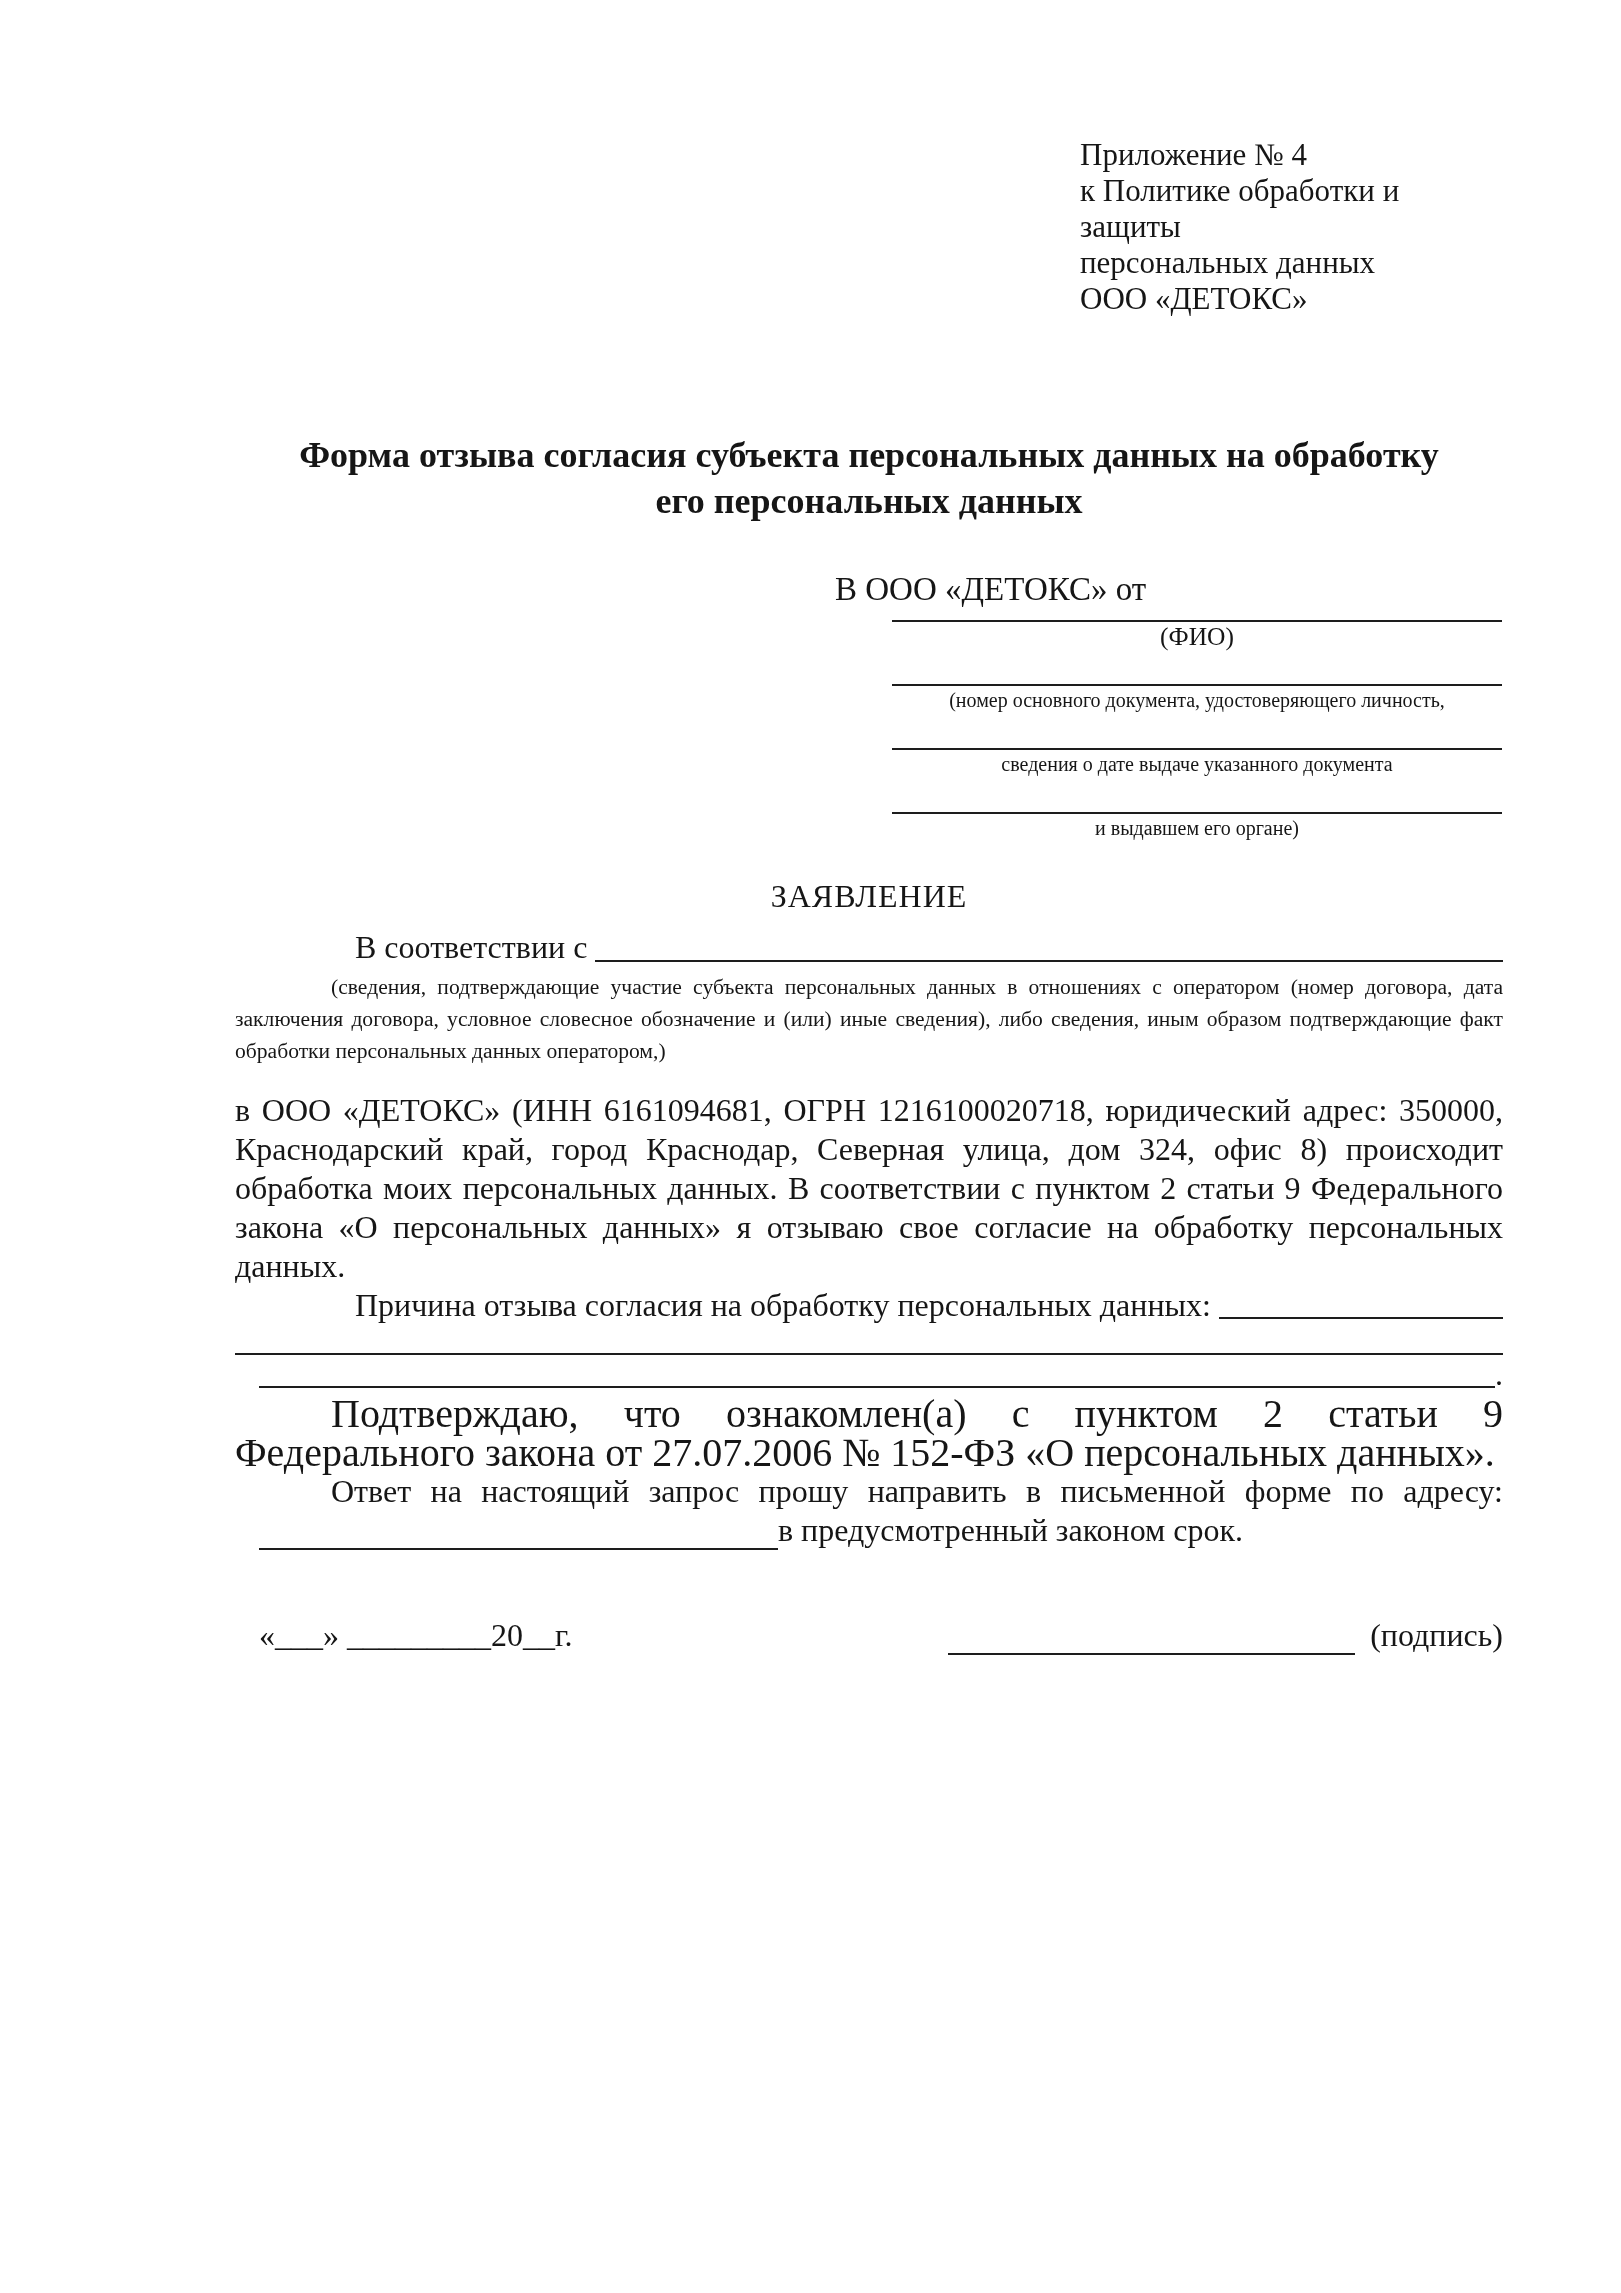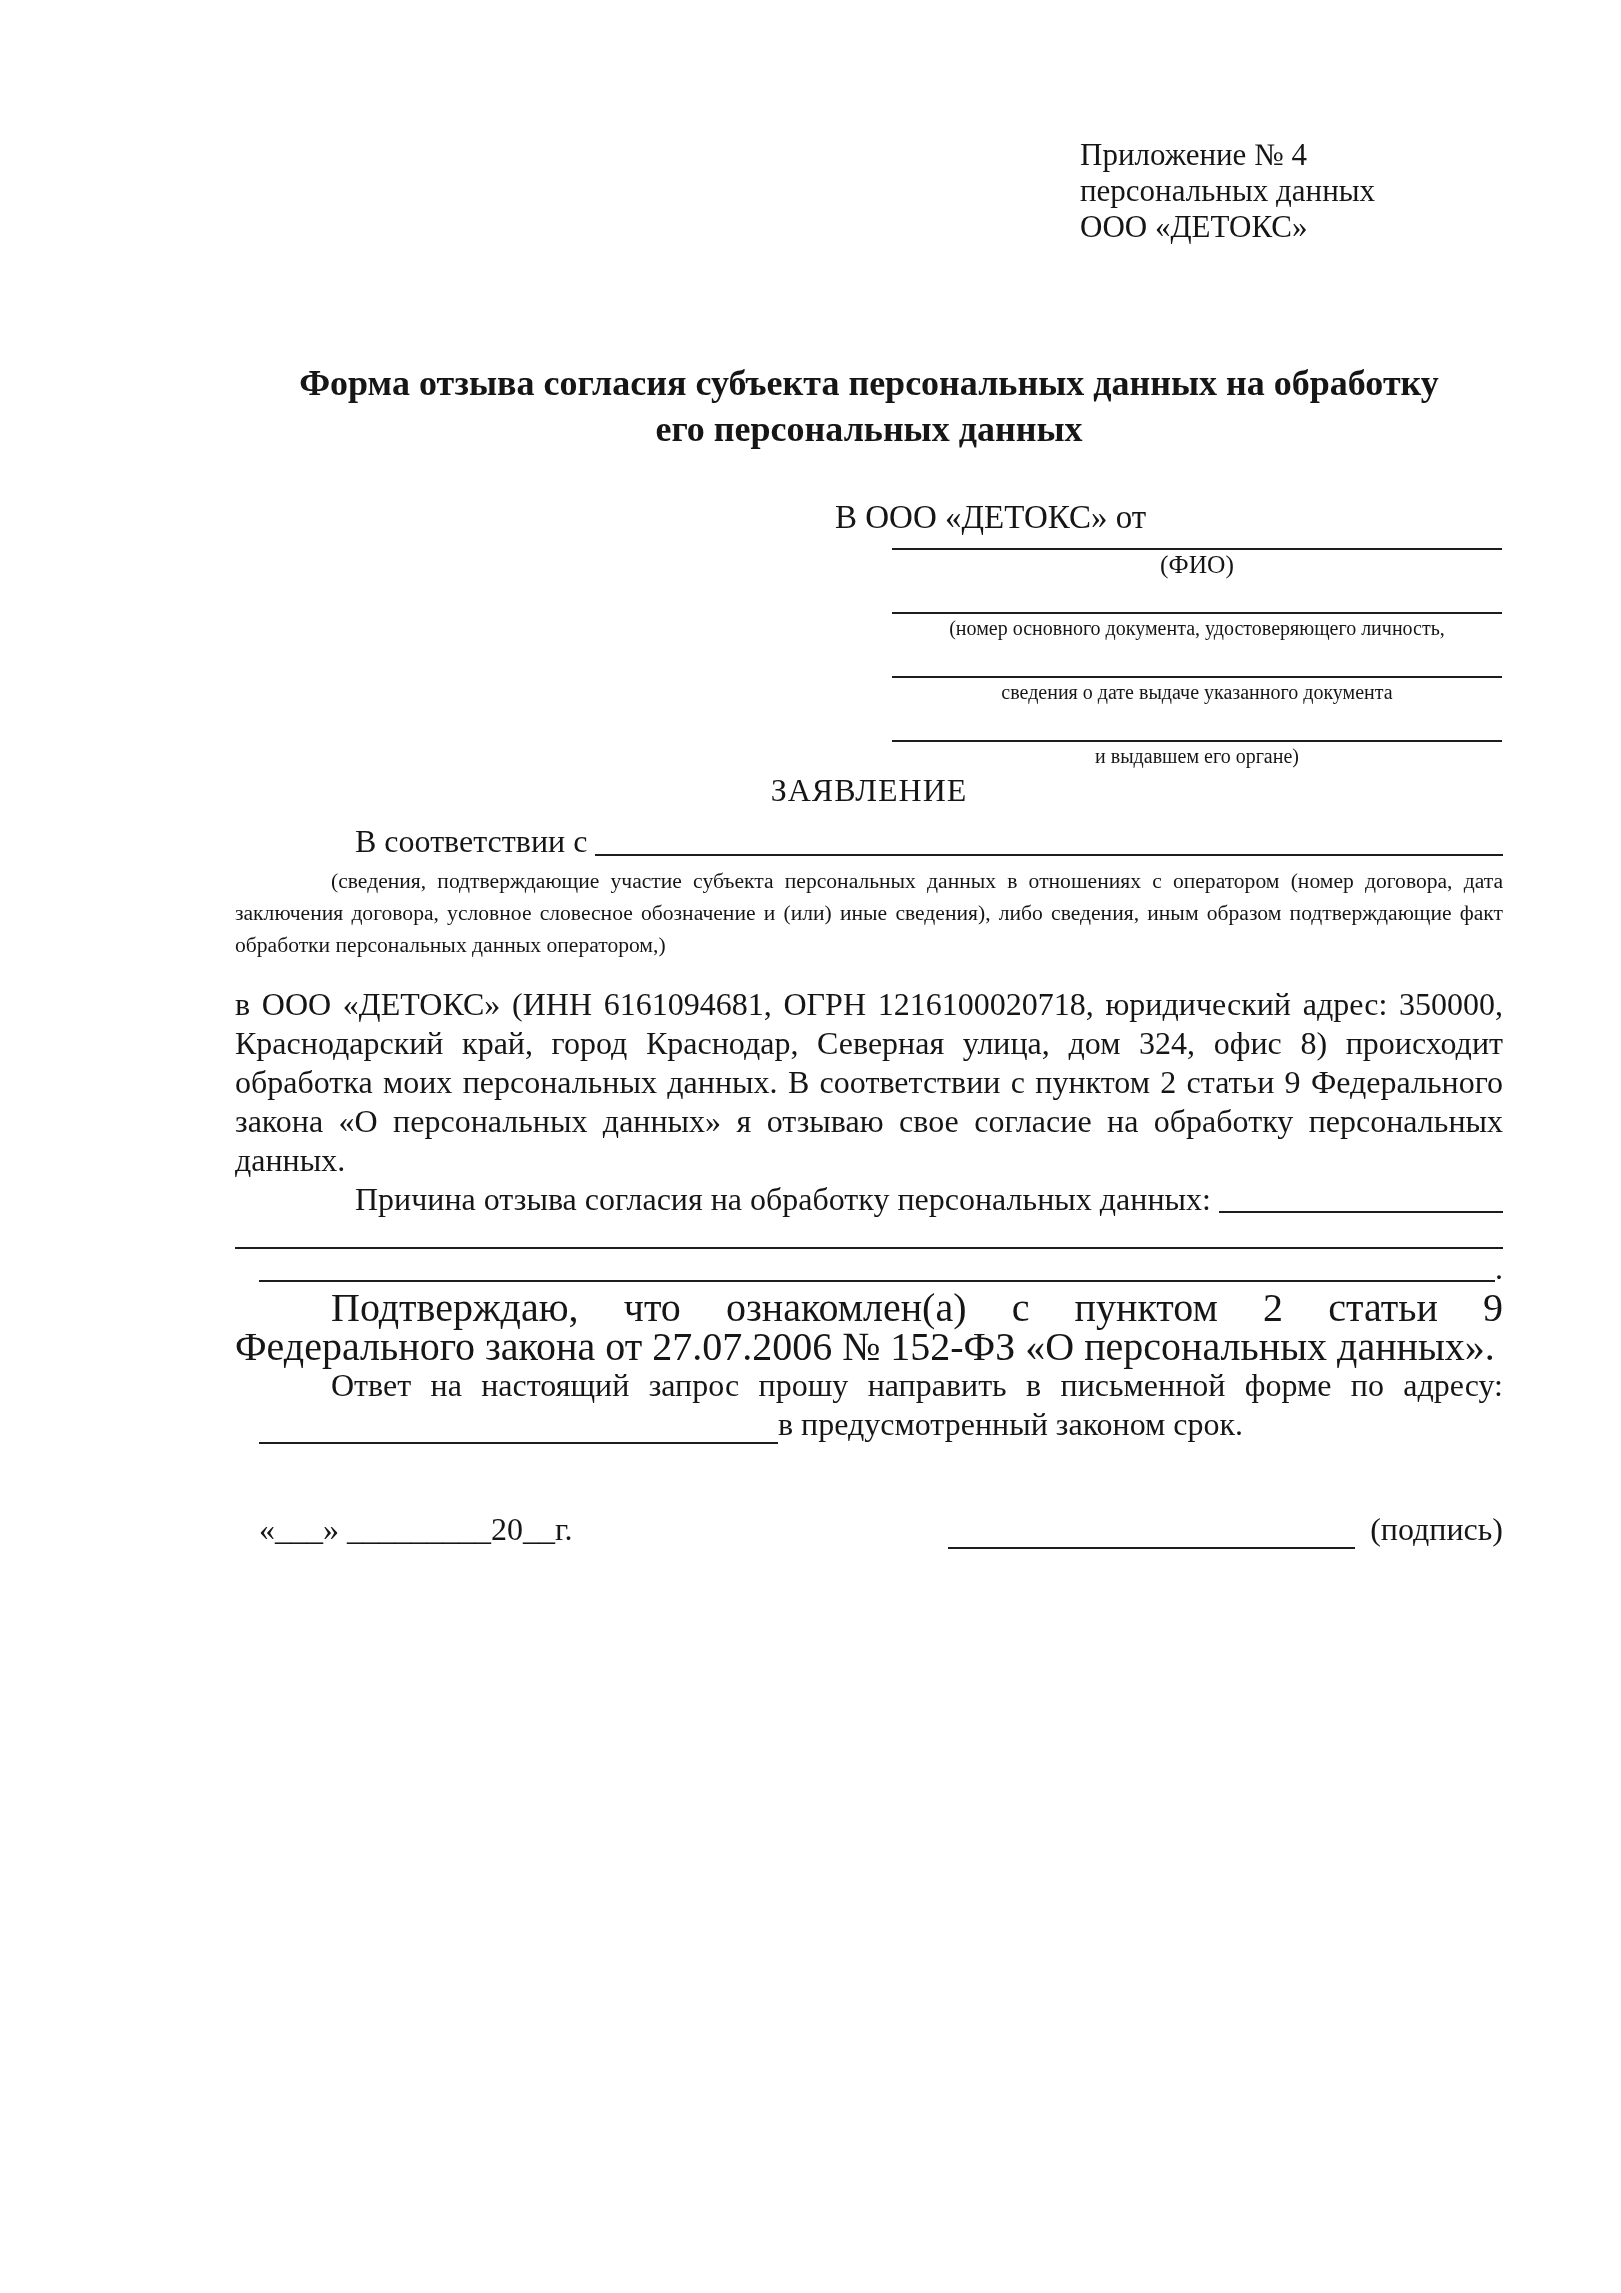--- a/index.html
+++ b/index.html
@@ -43,20 +43,21 @@
   .field + .field{ margin-top:33px; }
   .fline{ border-top:2.9px solid #1d1d1d; height:0; }
   .fcap{
     font-size:20px;
     line-height:29px;
     text-align:center;
     white-space:nowrap;
   }
   .fcap.fio{ font-size:25.5px; }
   .zayav{
+    margin-top:34px;
     font-size:32px;
     line-height:39px;
     text-align:center;
     letter-spacing:1px;
   }
   .row{ display:flex; font-size:32px; line-height:39px;margin-left:24px; }
   .row .txt{ white-space:pre; }
   .indent-sp{ flex:0 0 96px; }
   .fill{
     flex:1 1 auto;
@@ -107,20 +108,21 @@
   .spacer{ flex:1 1 auto; border:none; }
 </style>
 </head>
 <body>
 
 <div class="page">
   <div class="content">
 
     <div class="appendix">
       <div>Приложение № 4</div>
+      <div>к Политике обработки и защиты</div>
       <div>персональных данных</div>
       <div>ООО «ДЕТОКС»</div>
     </div>
 
     <div class="title">
       <div>Форма отзыва согласия субъекта персональных данных на обработку</div>
       <div>его персональных данных</div>
     </div>
 
     <div class="addr-to">В ООО «ДЕТОКС» от</div>

